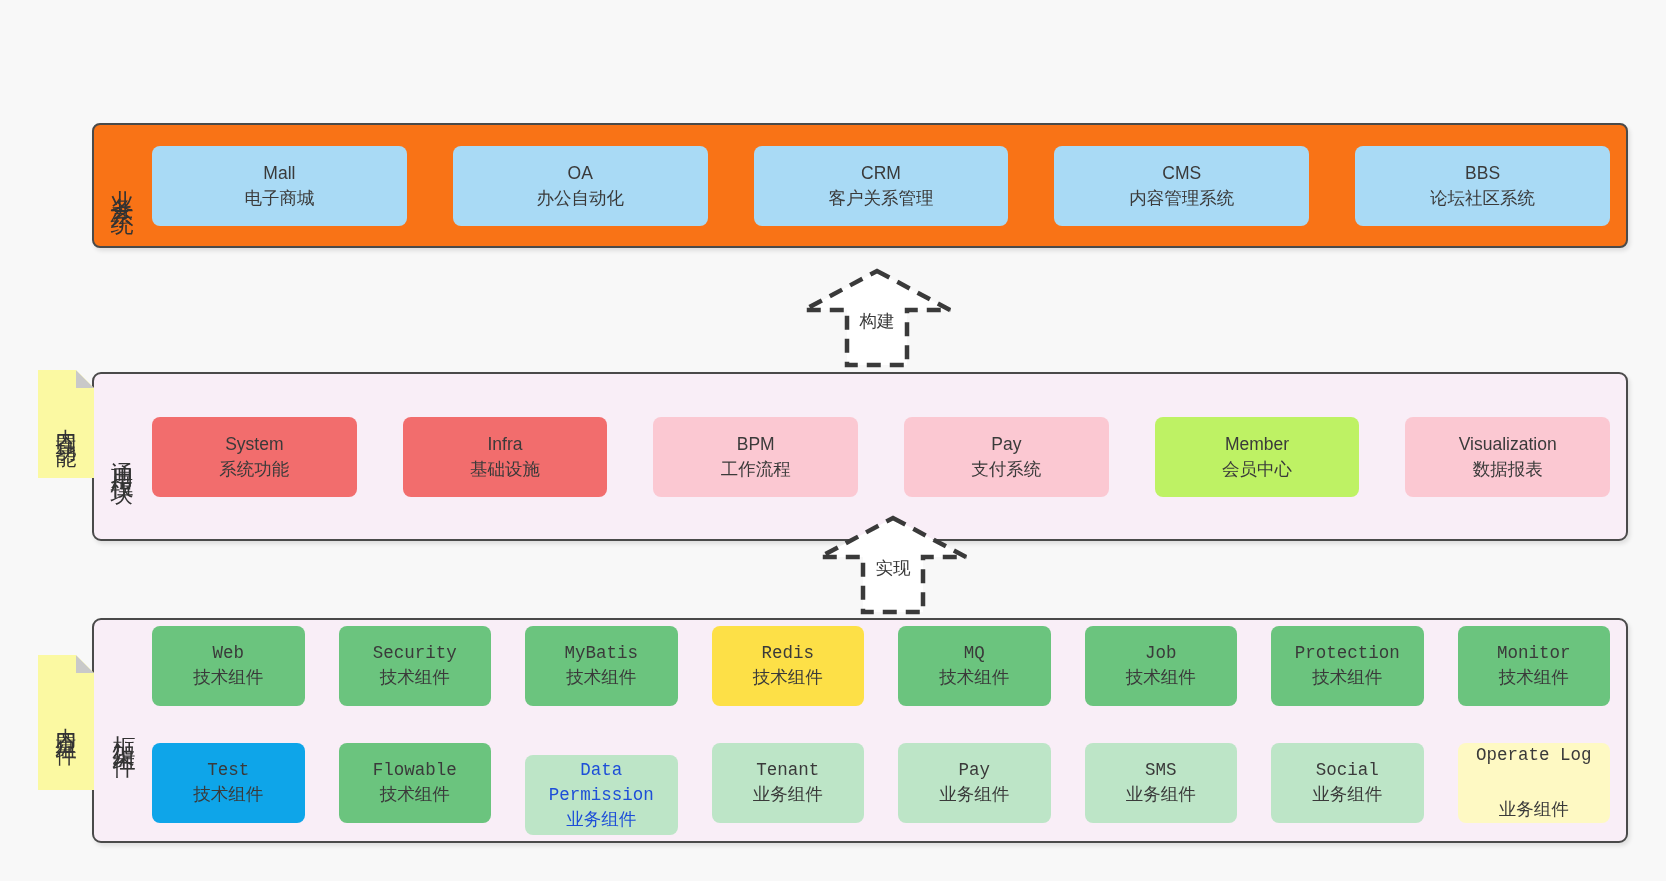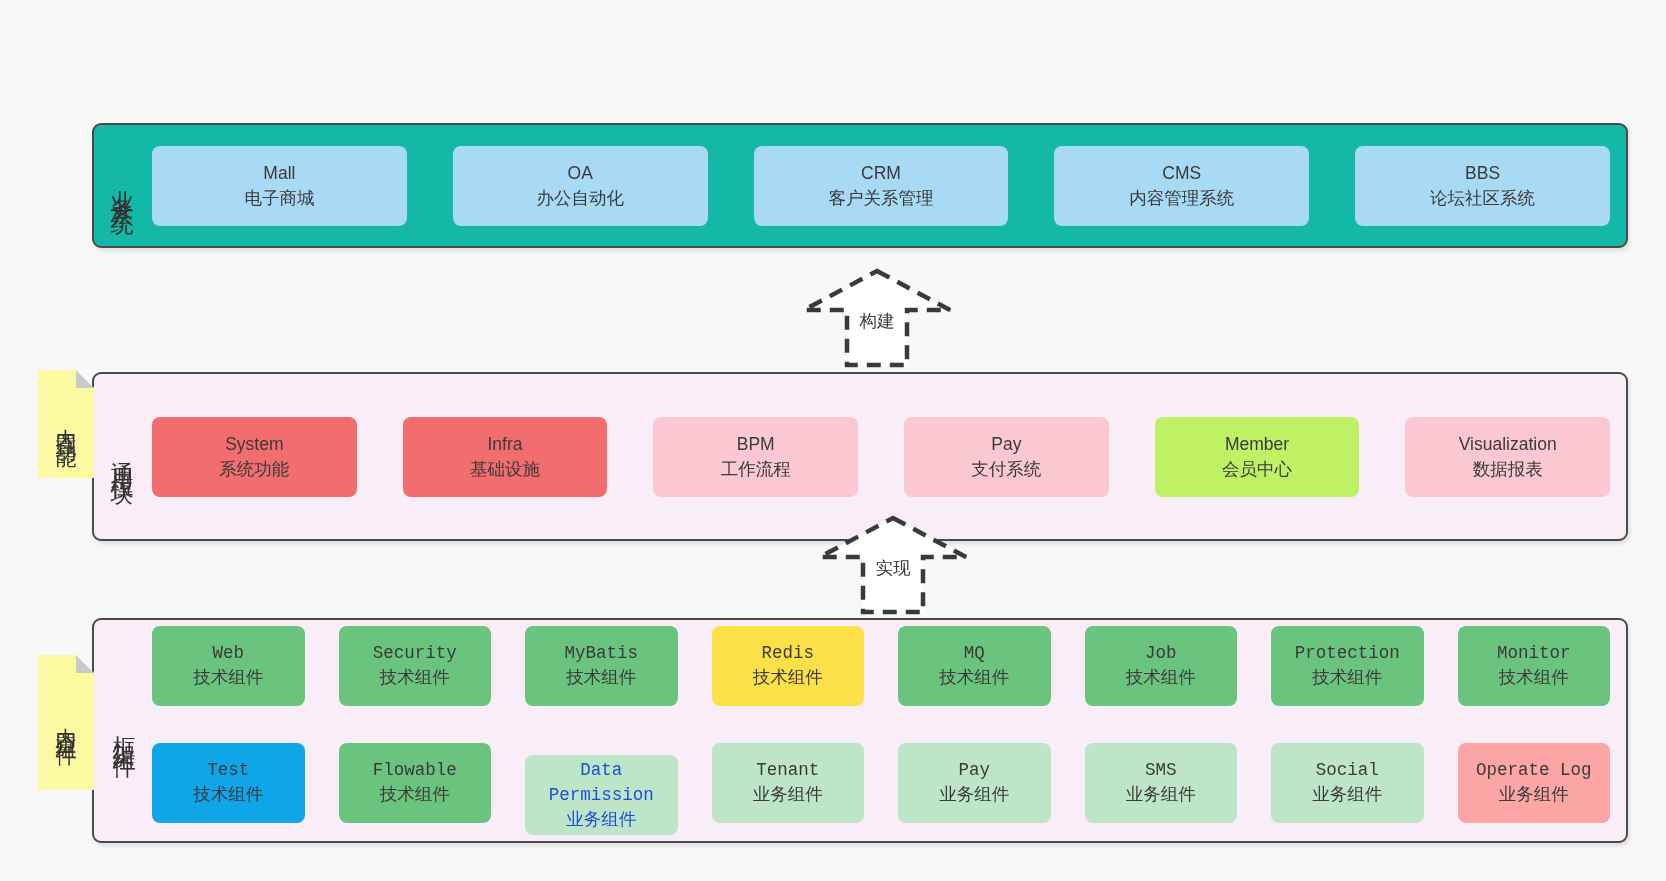--- a/index.html
+++ b/index.html
@@ -59,21 +59,21 @@
   #arrow-0 { left:800px; top:268px; }
   #arrow-1 { left:816px; top:515px; }
   #sticky-1 { top:370px; height:108px; }
   #sticky-2 { top:655px; height:135px; }
 </style>
 </head>
 <body>
 
 <div class="canvas" style="background: rgb(248, 248, 248);">
 
-  <section class="layer" id="layer-0" style="background: #14b8a6; border-color: rgb(74, 74, 74);">
+  <section class="layer" id="layer-0" style="background: #f97316; border-color: rgb(74, 74, 74); border-radius: 8px;">
     <div class="layer-label">业务系统</div>
     <div class="boxes">
         <div class="box" style="background: rgb(169, 218, 245); color: rgb(58, 58, 58);">
           <div class="box-title">Mall</div>
           <div class="box-subtitle">电子商城</div>
         </div>
         <div class="box" style="background: rgb(169, 218, 245); color: rgb(58, 58, 58);">
           <div class="box-title">OA</div>
           <div class="box-subtitle">办公自动化</div>
         </div>
@@ -202,20 +202,20 @@
           <div class="box-subtitle">业务组件</div>
         </div>
         <div class="box" style="background: rgb(189, 229, 199); color: rgb(58, 58, 58);">
           <div class="box-title">SMS</div>
           <div class="box-subtitle">业务组件</div>
         </div>
         <div class="box" style="background: rgb(189, 229, 199); color: rgb(58, 58, 58);">
           <div class="box-title">Social</div>
           <div class="box-subtitle">业务组件</div>
         </div>
-        <div class="box" style="background: #fca5a5; color: rgb(58, 58, 58);">
+        <div class="box" style="background: #fef9c3; color: rgb(58, 58, 58); justify-content: space-between;">
           <div class="box-title">Operate Log</div>
           <div class="box-subtitle">业务组件</div>
         </div>
       </div>
   </section>
 
 </div>
 
 </body></html>

